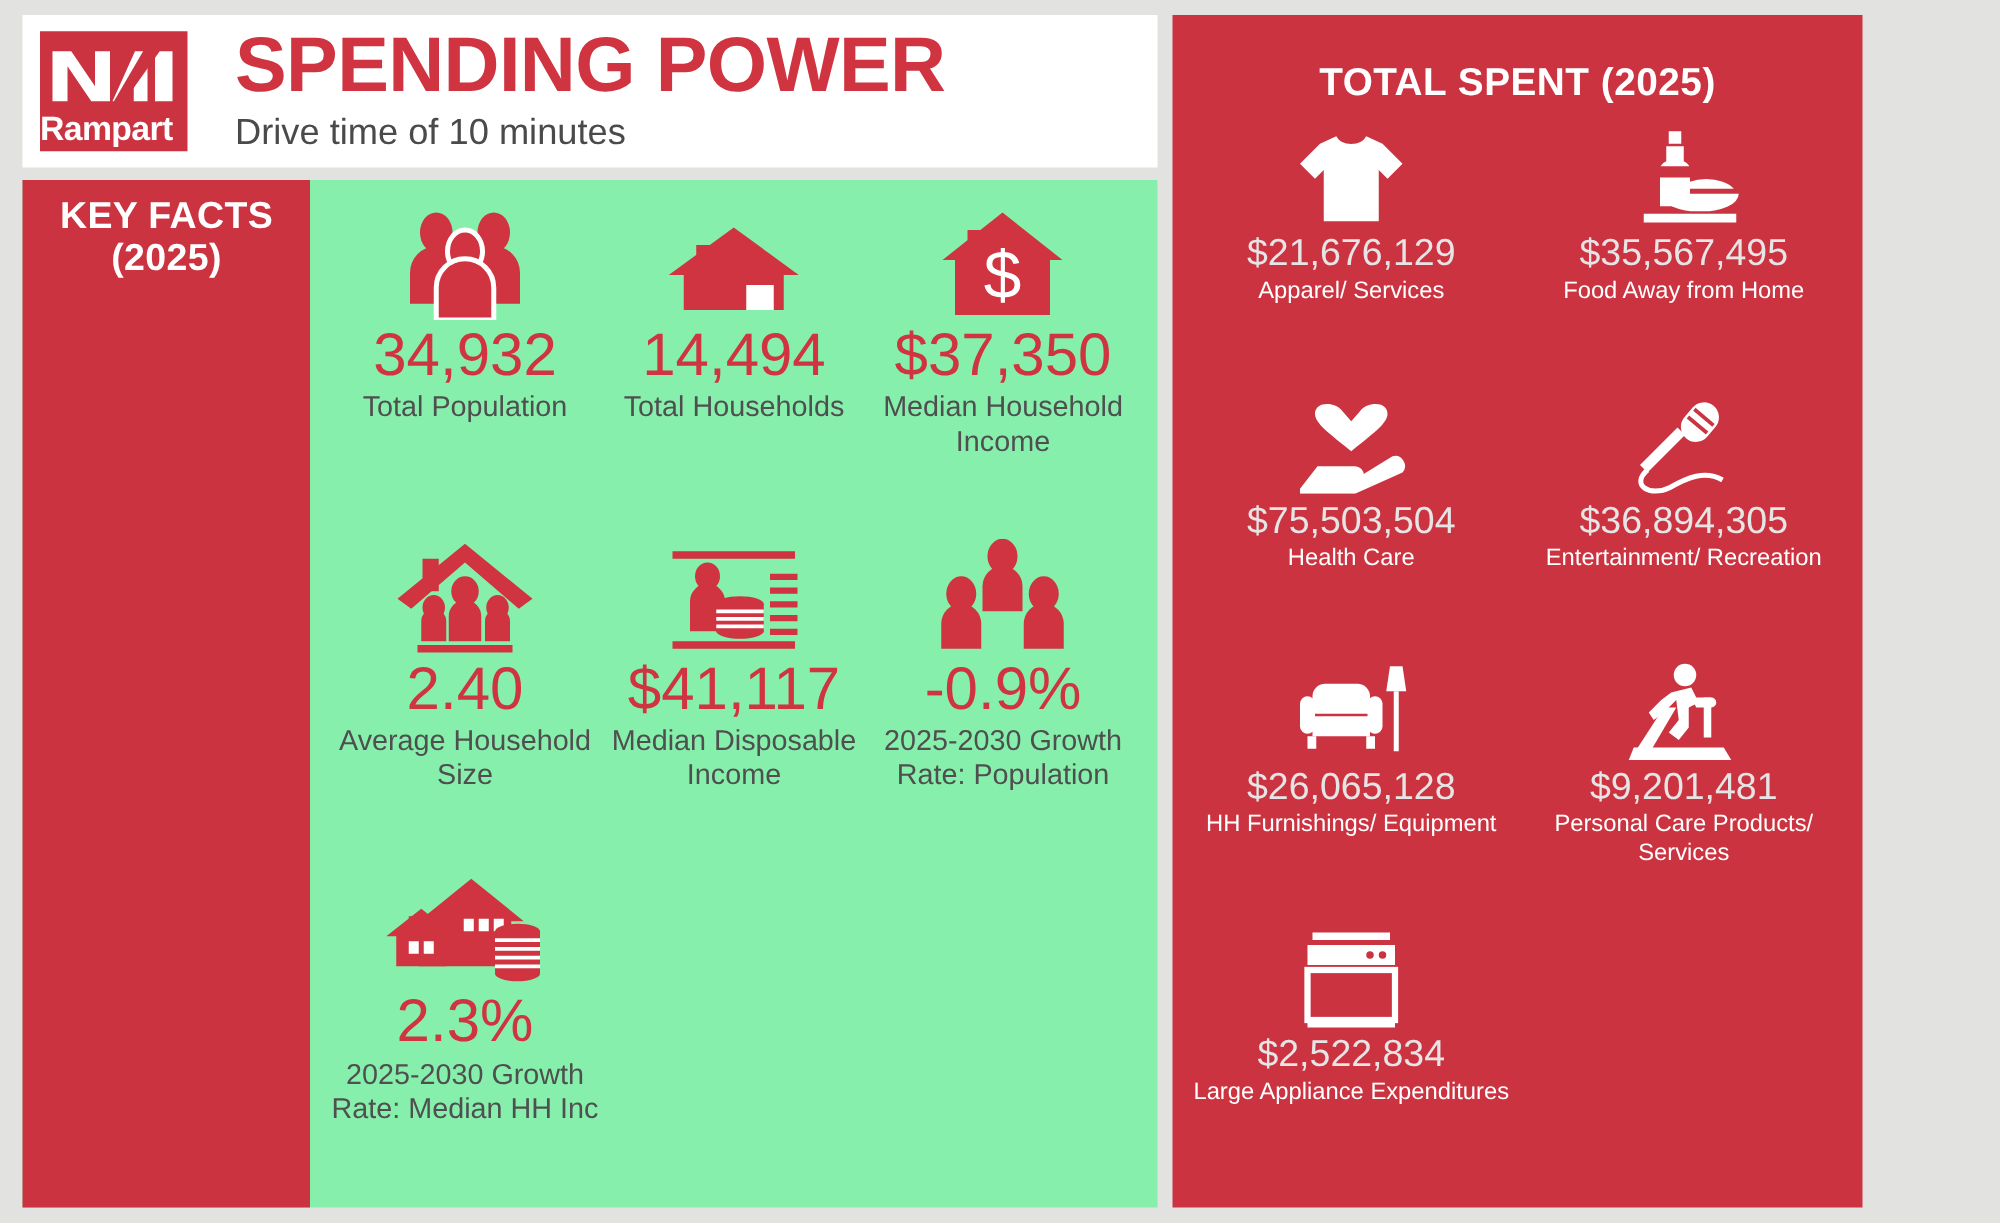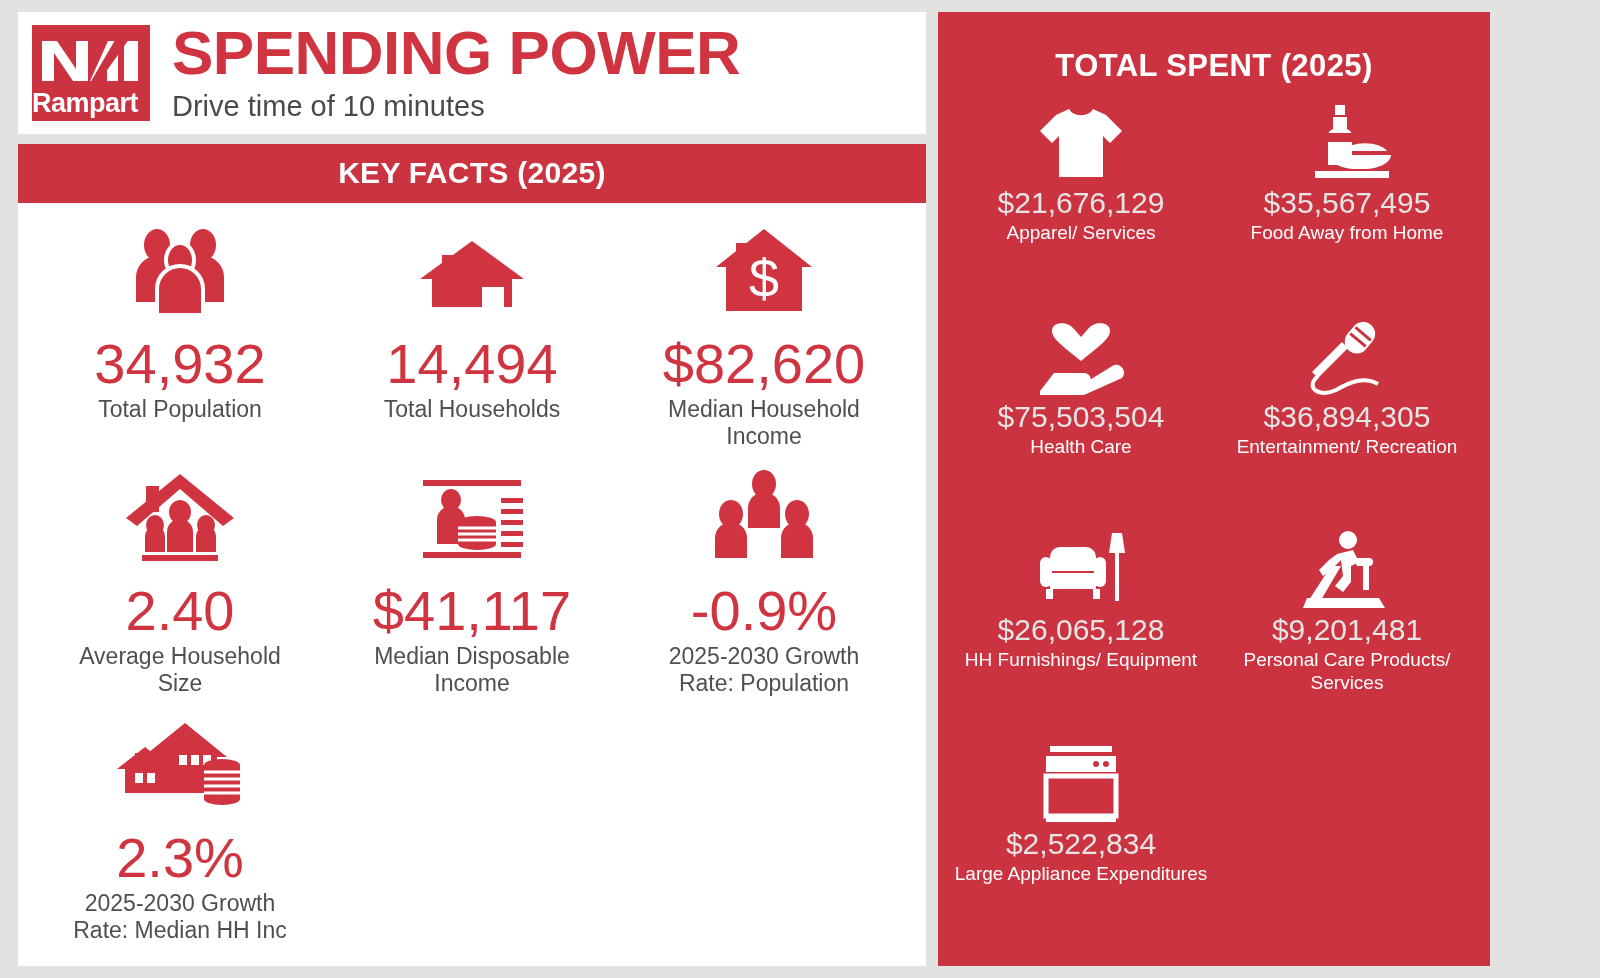--- a/index.html
+++ b/index.html
@@ -60,44 +60,44 @@
     left: 0;
     width: 96px;
     text-align: center;
     color: #ffffff;
     font-size: 27px;
     font-weight: bold;
     letter-spacing: -0.5px;
     line-height: 1;
   }
   .title-wrap {
-    margin-left: 22px;
+    margin-left: 38px;
     display: flex;
     flex-direction: column;
     justify-content: flex-start;
   }
   .main-title {
     color: #cf3440;
     font-size: 62px;
     font-weight: bold;
     line-height: 1.0;
     letter-spacing: -0.5px;
   }
   .sub-title {
     color: #4a4a4a;
     font-size: 29px;
     line-height: 1.25;
     margin-top: 4px;
   }
 
   .keyfacts-card {
-    background: #ffffff;
+    background: #86efac;
     flex: 1 1 auto;
     display: flex;
-    flex-direction: column;
+    flex-direction: row;
   }
   .keyfacts-banner {
     background: #cc3341;
     color: #ffffff;
     font-size: 30px;
     font-weight: bold;
     text-align: center;
     padding: 12px 0 13px 0;
     letter-spacing: 0.3px;
   }
@@ -117,23 +117,23 @@
     padding-top: 14px;
   }
   .fact-icon {
     height: 92px;
     display: flex;
     align-items: flex-end;
     justify-content: center;
   }
   .fact-value {
     color: #cf3440;
-    font-size: 56px;
+    font-size: 48px;
     line-height: 1.05;
-    margin-top: 20px;
+    margin-top: 4px;
     white-space: nowrap;
   }
   .fact-label {
     color: #4f4f4f;
     font-size: 23px;
     line-height: 1.18;
     text-align: center;
     margin-top: 2px;
     max-width: 250px;
   }
@@ -246,21 +246,21 @@
         </div>
 
         <div class="fact-cell">
           <div class="fact-icon">
             <svg width="104" height="88" viewBox="0 0 104 88">
               <path d="M4 40 L52 2 L100 40 L90 40 L90 84 L14 84 L14 40 Z" fill="#cf3440"></path>
               <rect x="24" y="16" width="12" height="26" fill="#cf3440"></rect>
               <text x="52" y="70" font-family="'Liberation Sans', sans-serif" font-size="54" font-weight="normal" fill="#ffffff" text-anchor="middle">$</text>
             </svg>
           </div>
-          <div class="fact-value">$82,620</div>
+          <div class="fact-value">$37,350</div>
           <div class="fact-label">Median Household Income</div>
         </div>
 
 
         <div class="fact-cell">
           <div class="fact-icon">
             <svg width="116" height="92" viewBox="0 0 116 92">
               <path d="M4 48 L58 4 L112 48 L101 56 L58 19 L15 56 Z" fill="#cf3440"></path>
               <rect x="24" y="16" width="13" height="26" fill="#cf3440"></rect>
               <ellipse cx="58" cy="42" rx="11" ry="12" fill="#cf3440"></ellipse>

